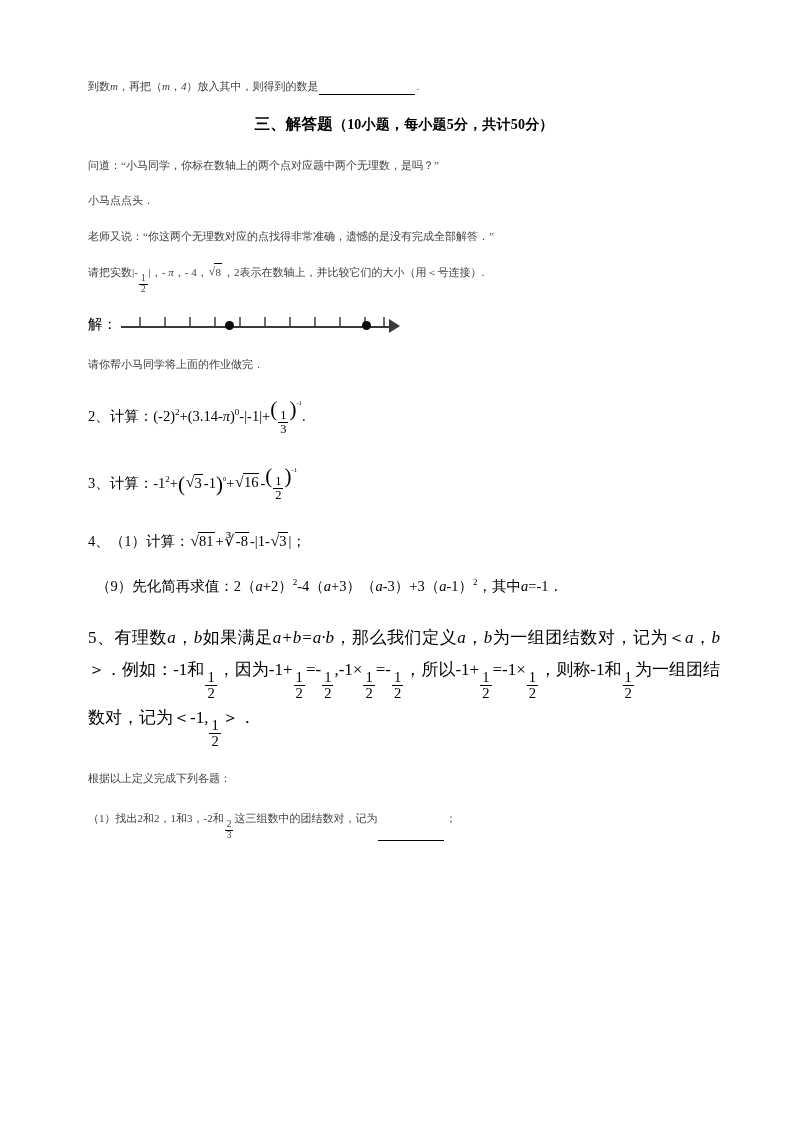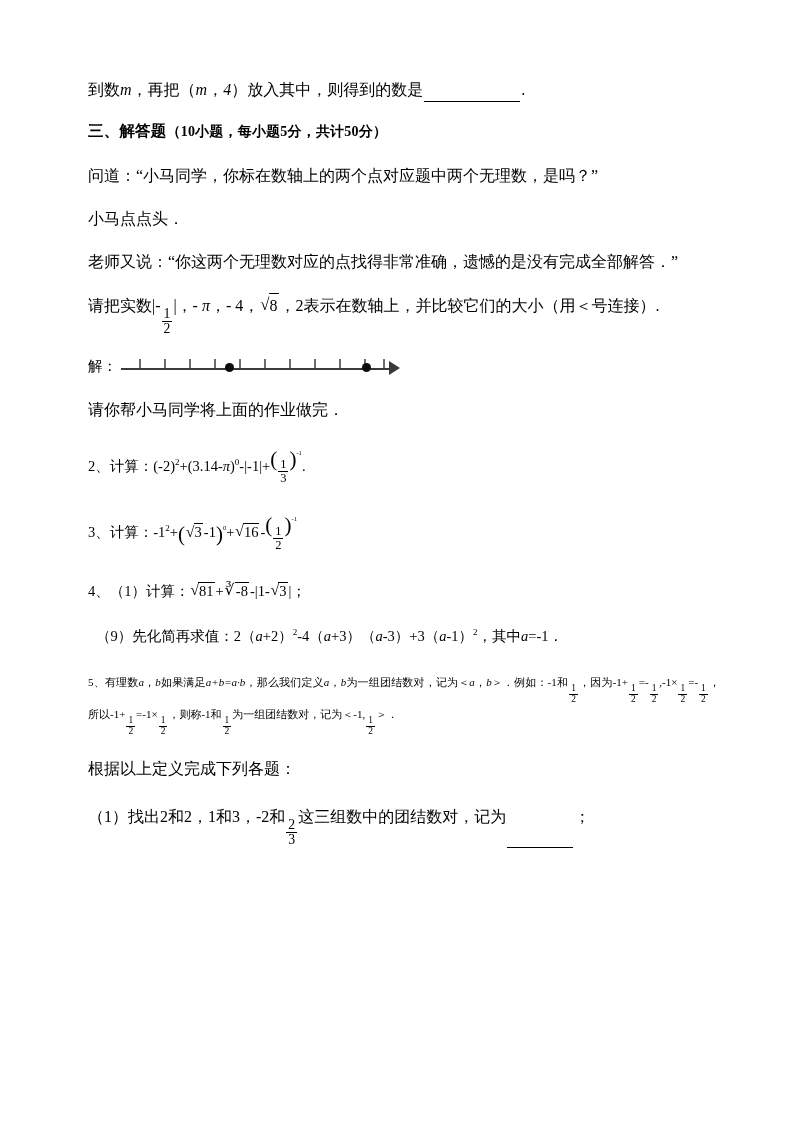--- a/index.html
+++ b/index.html
@@ -22,31 +22,32 @@
     height: 1123px;
     padding: 0;
   }
   .content {
     position: absolute;
     left: 88px;
     top: 78px;
     width: 632px;
   }
   .line {
-    font-size: 16px;
+    font-size: 11px;
     line-height: 1.5;
     margin: 0 0 19px 0;
-    color: #000000;
+    color: #404040;
     white-space: nowrap;
   }
   .section-head {
     font-size: 15.5px;
     font-weight: bold;
     margin: 12px 0 22px 0;
     letter-spacing: 0.2px;
+    text-align: center;
   }
   .section-head .sub {
     font-weight: bold;
     font-size: 14px;
   }
   .blank-long {
     display: inline-block;
     border-bottom: 1px solid #000;
     width: 96px;
     height: 0.9em;
@@ -165,21 +166,21 @@
   }
   .dot {
     position: absolute;
     top: 7px;
     width: 9px;
     height: 9px;
     border-radius: 50%;
     background: #0d0d0d;
   }
   .para {
-    font-size: 11px;
+    font-size: 17px;
     line-height: 1.85;
     margin: 0 0 18px 0;
     text-align: justify;
   }
   .q5block { margin-bottom: 20px; }
   .spacer-sm { height: 8px; }
 </style>
 </head>
 <body>
 

